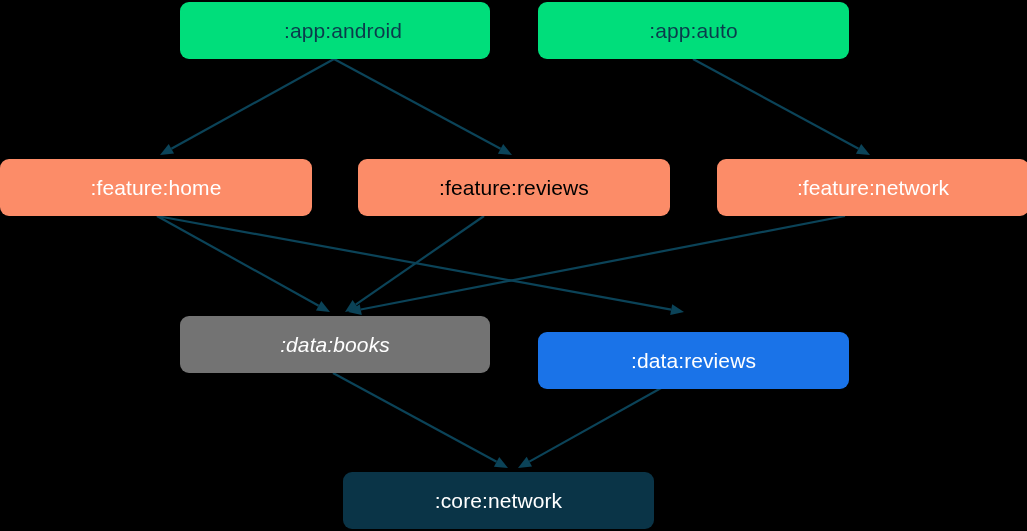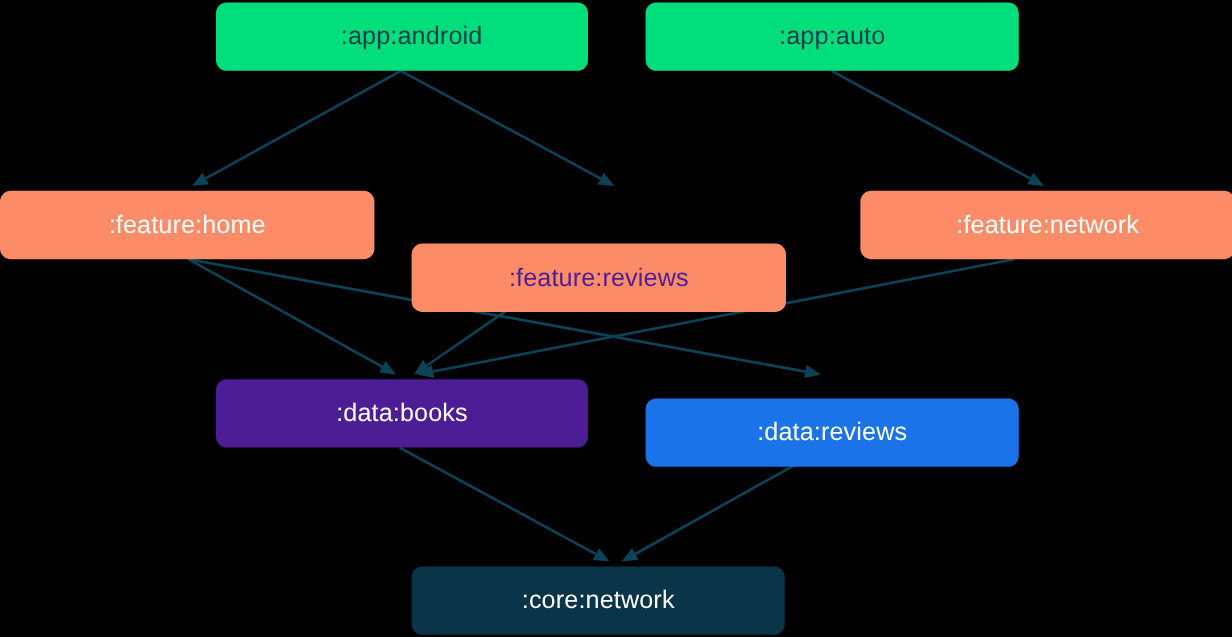--- a/index.html
+++ b/index.html
@@ -102,27 +102,27 @@
   <div id="node-layer">
       <div class="graph-node node-app" style="left: 180px; top: 2px; width: 310px; height: 57px; background: rgb(0, 222, 123); color: rgb(11, 59, 76); padding-left: 16px;">
         <span>:app:android</span>
       </div>
       <div class="graph-node node-app" style="left: 538px; top: 2px; width: 311px; height: 57px; background: rgb(0, 222, 123); color: rgb(11, 59, 76); justify-content: center;">
         <span>:app:auto</span>
       </div>
       <div class="graph-node node-feature" style="left: 0px; top: 159px; width: 312px; height: 57px; background: rgb(252, 140, 104); color: rgb(255, 255, 255);">
         <span>:feature:home</span>
       </div>
-      <div class="graph-node node-feature" style="left: 343px; top: 159px; width: 312px; height: 57px; background: rgb(252, 140, 104); color: #4c1d95; margin-top: 44px;">
+      <div class="graph-node node-feature" style="left: 358px; top: 159px; width: 312px; height: 57px; background: rgb(252, 140, 104); color: #000000;">
         <span>:feature:reviews</span>
       </div>
       <div class="graph-node node-feature" style="left: 717px; top: 159px; width: 312px; height: 57px; background: rgb(252, 140, 104); color: rgb(255, 255, 255);">
         <span>:feature:network</span>
       </div>
-      <div class="graph-node node-data" style="left: 180px; top: 316px; width: 310px; height: 57px; background: #4c1d95; color: rgb(255, 255, 255);">
+      <div class="graph-node node-data" style="left: 180px; top: 316px; width: 310px; height: 57px; background: #737373; color: rgb(255, 255, 255); font-style: italic;">
         <span>:data:books</span>
       </div>
       <div class="graph-node node-data" style="left: 538px; top: 332px; width: 311px; height: 57px; background: rgb(26, 115, 232); color: rgb(255, 255, 255); justify-content: center;">
         <span>:data:reviews</span>
       </div>
       <div class="graph-node node-core" style="left: 343px; top: 472px; width: 311px; height: 57px; background: rgb(10, 52, 71); color: rgb(255, 255, 255);">
         <span>:core:network</span>
       </div>
     </div>
 

